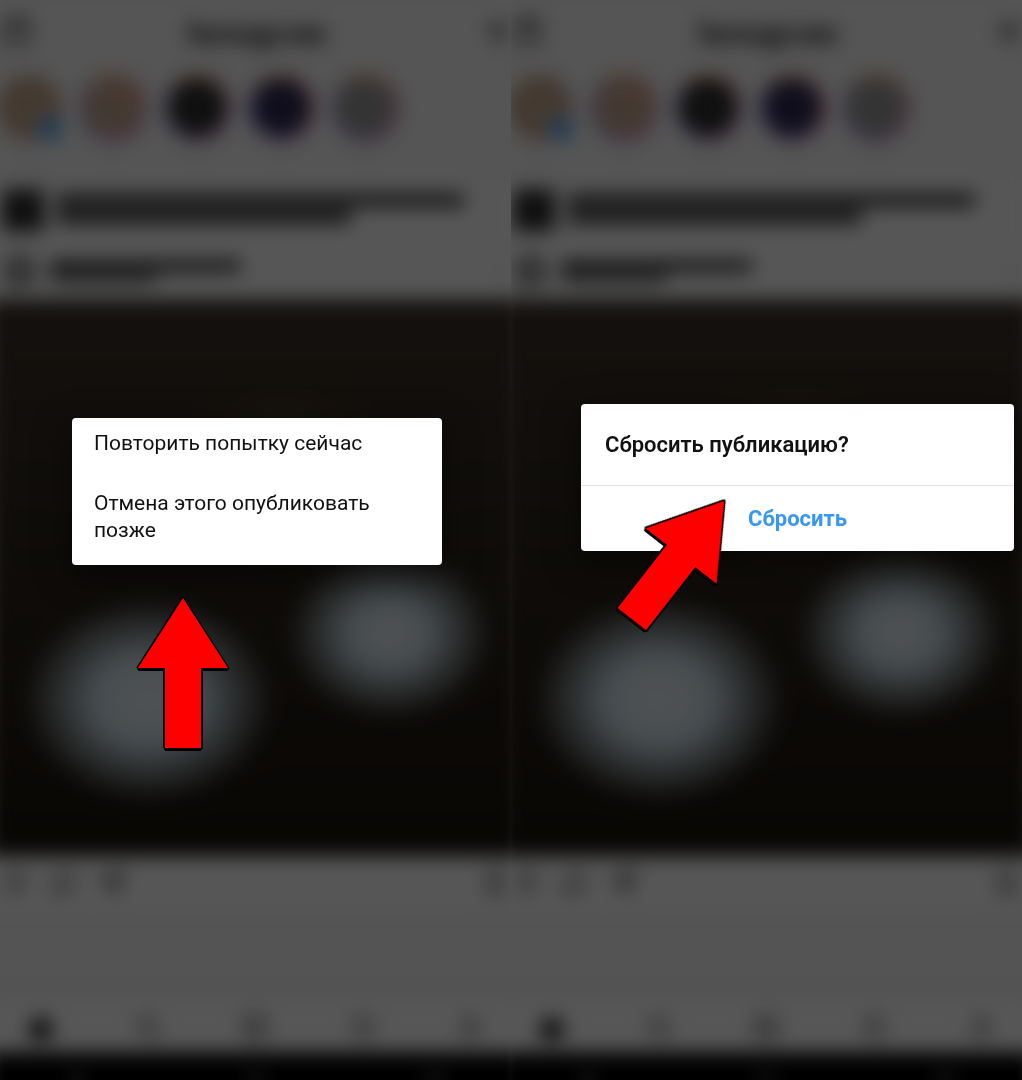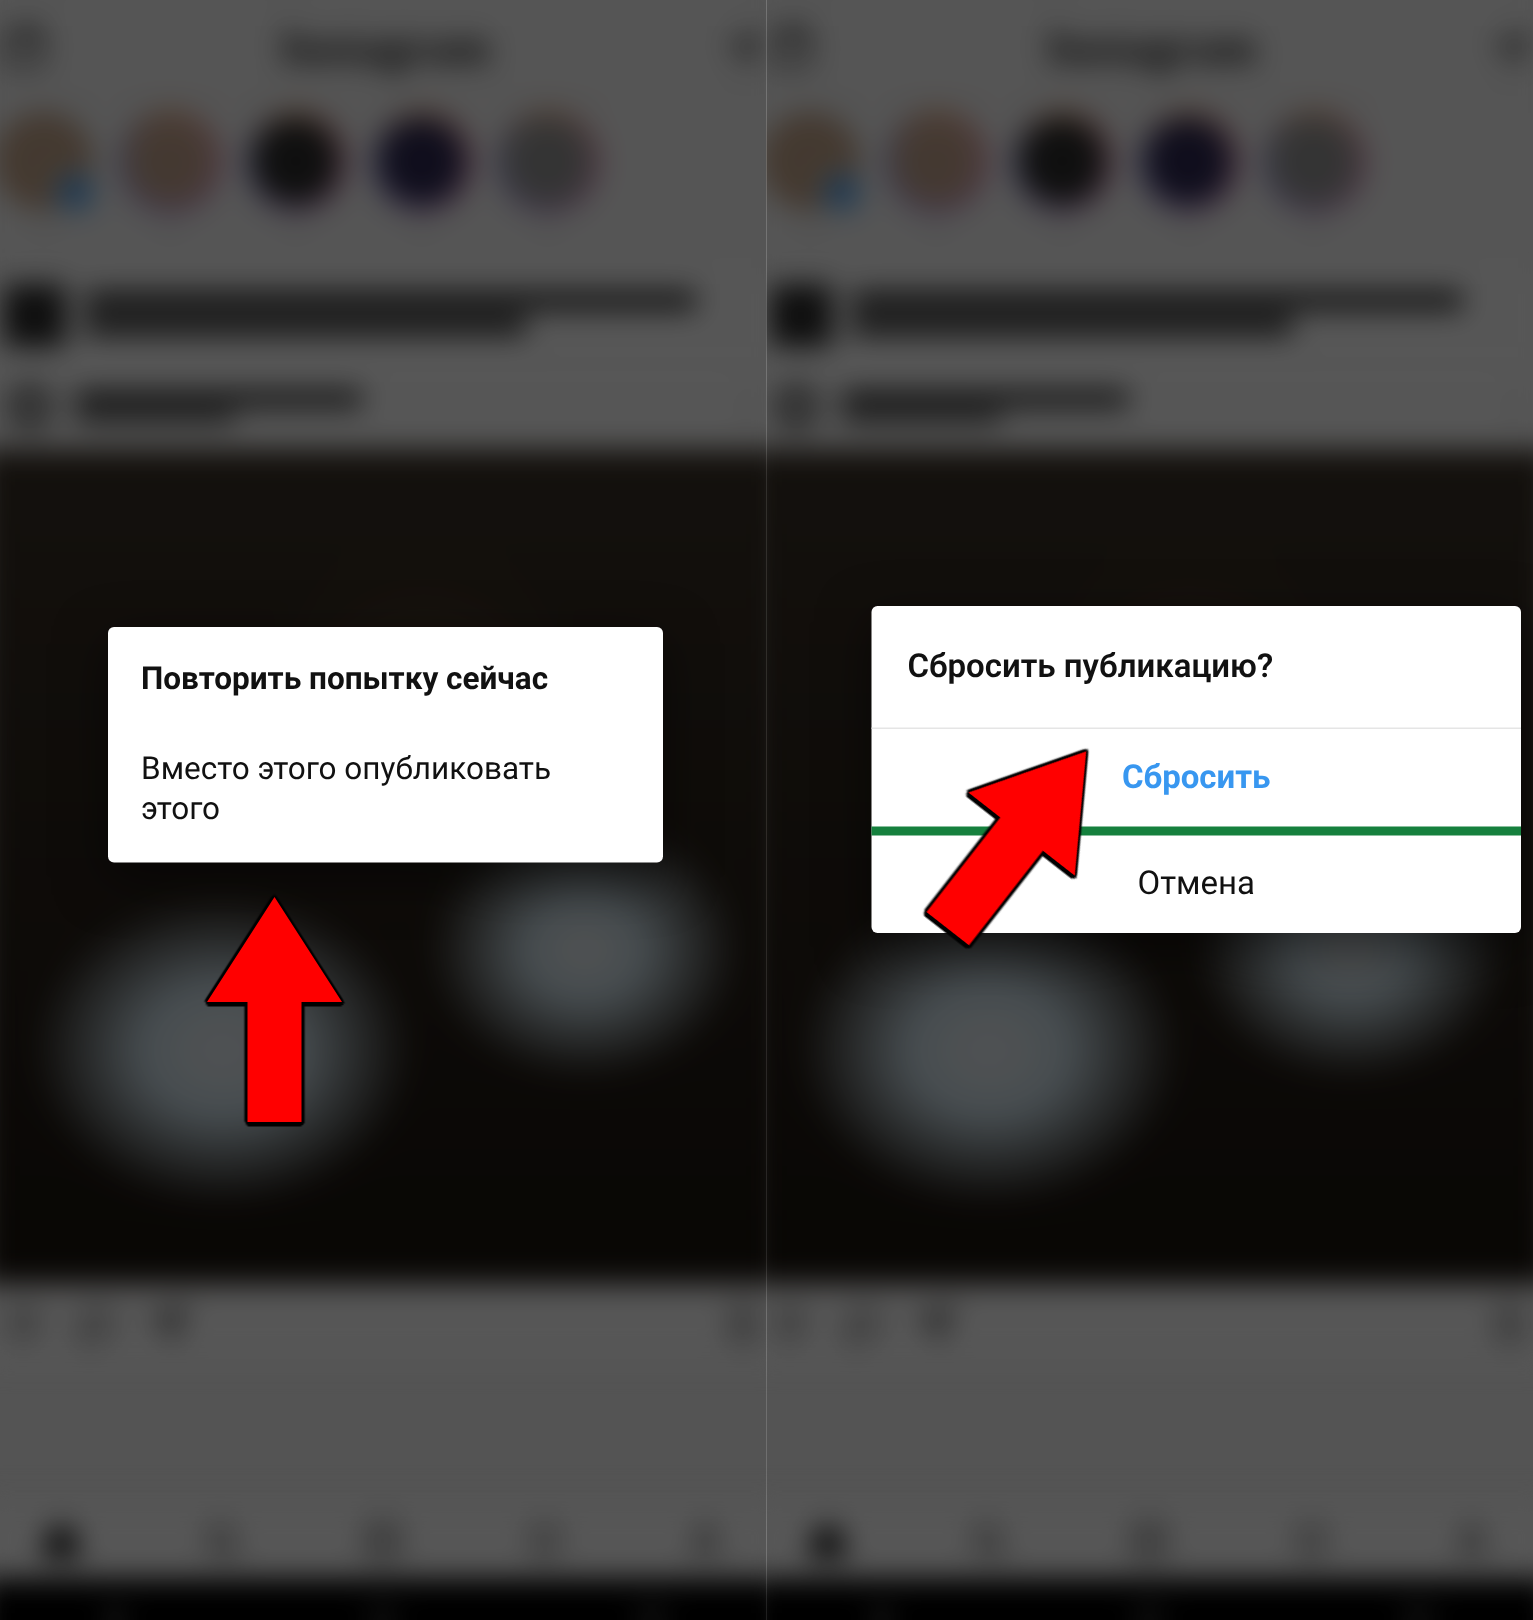--- a/index.html
+++ b/index.html
@@ -47,21 +47,21 @@
   .bg .navbar .home svg{fill:#111;}
   .bg .sysnav{position:absolute;left:0;right:0;bottom:0;height:52px;background:#000;display:flex;align-items:center;justify-content:space-around;}
   .bg .sysnav .sic{width:22px;height:22px;}
   .bg .sysnav svg{width:22px;height:22px;fill:#bbb;}
   
   .scrim { position:absolute; inset:0; background: rgba(0,0,0,0.38); }
 
   
   .menu { position:absolute; left:72px; top:418px; width:370px; background:#fff; border-radius:4px; box-shadow:0 10px 35px rgba(0,0,0,0.5); font-size:21px; color:#111; line-height:1.25; }
   .menu .item { padding:17px 22px; cursor:pointer; }
-  .menu .item:first-child{padding-top:22px;font-weight:bold;}
+  .menu .item:first-child{padding-top:12px;}
   .menu .item:last-child{padding-bottom:22px;}
 
   .confirm { position:absolute; left:70px; right:8px; top:404px; background:#fff; border-radius:4px; box-shadow:0 10px 35px rgba(0,0,0,0.5); font-size:22px; color:#111; }
   .confirm .title { padding:28px 24px; font-weight:600; border-bottom:1px solid #e5e5e5; }
   .confirm .opt { padding:20px 24px; text-align:center; border-bottom:6px solid #15803d; cursor:pointer;}
   .confirm .opt:last-child{border-bottom:none;}
   .confirm .primary{ color:#3897f0; font-weight:700; }
 
   
   .arrow { position:absolute; width:90px; height:150px; pointer-events:none; }
@@ -177,21 +177,21 @@
             </svg></span>
         <span class="sic"><svg viewBox="0 0 24 24">
               <rect x="5" y="5" width="14" height="14" fill="none" stroke="#bbb" stroke-width="2"></rect>
             </svg></span>
       </div>
     </div>
     <div class="scrim"></div>
 
     <div class="menu">
       <div class="item">Повторить попытку сейчас</div>
-      <div class="item">Вместо этого опубликовать этого</div>
+      <div class="item">Отмена этого опубликовать позже</div>
     </div>
 
     <div class="arrow arrow1">
       <svg viewBox="0 0 90 150">
           <path d="M45 0 90 70 63 70 63 150 27 150 27 70 0 70Z" fill="#ff0000"></path>
         </svg>
     </div>
   </div>
 
   <div class="phone">
@@ -298,21 +298,20 @@
         <span class="sic"><svg viewBox="0 0 24 24">
               <rect x="5" y="5" width="14" height="14" fill="none" stroke="#bbb" stroke-width="2"></rect>
             </svg></span>
       </div>
     </div>
     <div class="scrim"></div>
 
     <div class="confirm">
       <div class="title">Сбросить публикацию?</div>
       <div class="opt primary">Сбросить</div>
-      <div class="opt">Отмена</div>
     </div>
 
     <div class="arrow arrow2">
       <svg viewBox="0 0 90 150">
           <path d="M45 0 90 70 63 70 63 150 27 150 27 70 0 70Z" fill="#ff0000"></path>
         </svg>
     </div>
   </div>
 
 </div>

